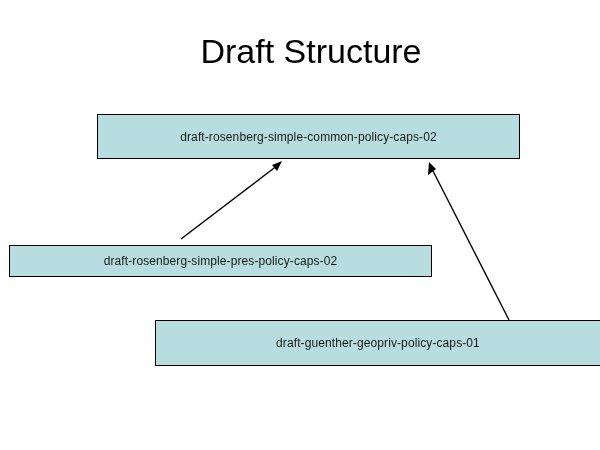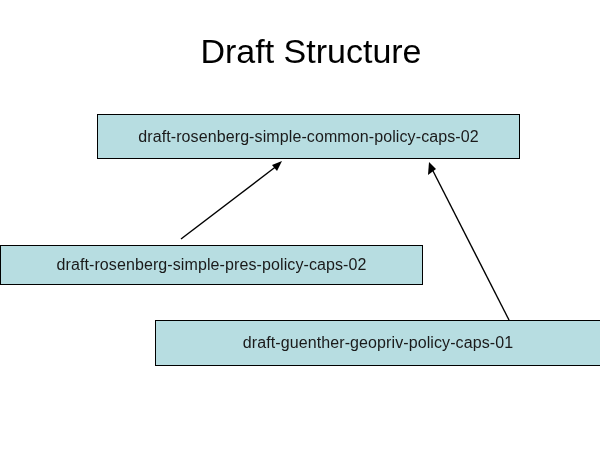--- a/index.html
+++ b/index.html
@@ -35,37 +35,37 @@
   .node-box {
     position: absolute;
     box-sizing: border-box;
     background: #b7dde1;
     border: 1px solid #000000;
     display: flex;
     align-items: center;
     justify-content: center;
   }
   .node-label {
-    font-size: 16px;
+    font-size: 12px;
     color: #1a1a1a;
     font-family: "Liberation Sans", sans-serif;
     white-space: nowrap;
     letter-spacing: 0.1px;
   }
   #node-common {
     left: 97px;
     top: 114px;
     width: 423px;
     height: 45px;
   }
   #node-pres {
-    left: 0;
+    left: 9px;
     top: 245px;
     width: 423px;
-    height: 40px;
+    height: 32px;
   }
   #node-geopriv {
     left: 155px;
     top: 320px;
     width: 446px;
     height: 46px;
   }
   #edges {
     position: absolute;
     left: 0;

